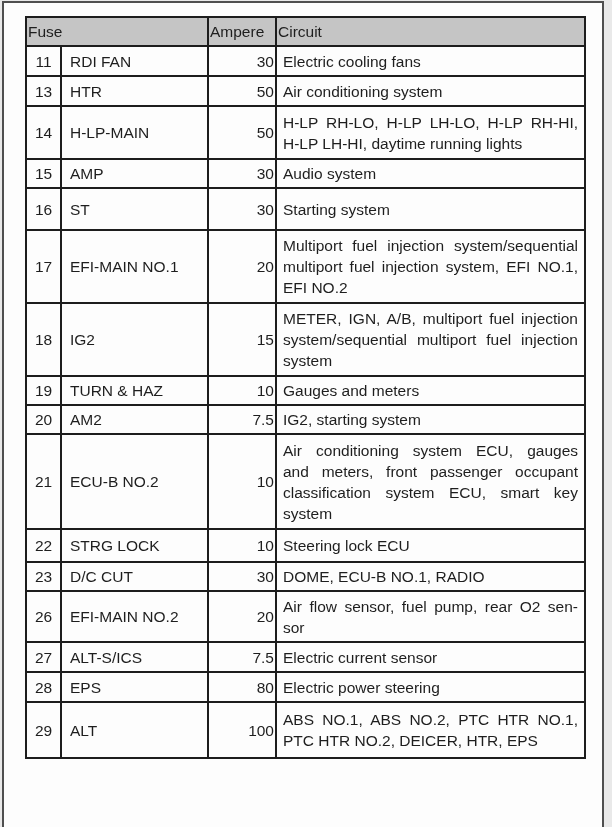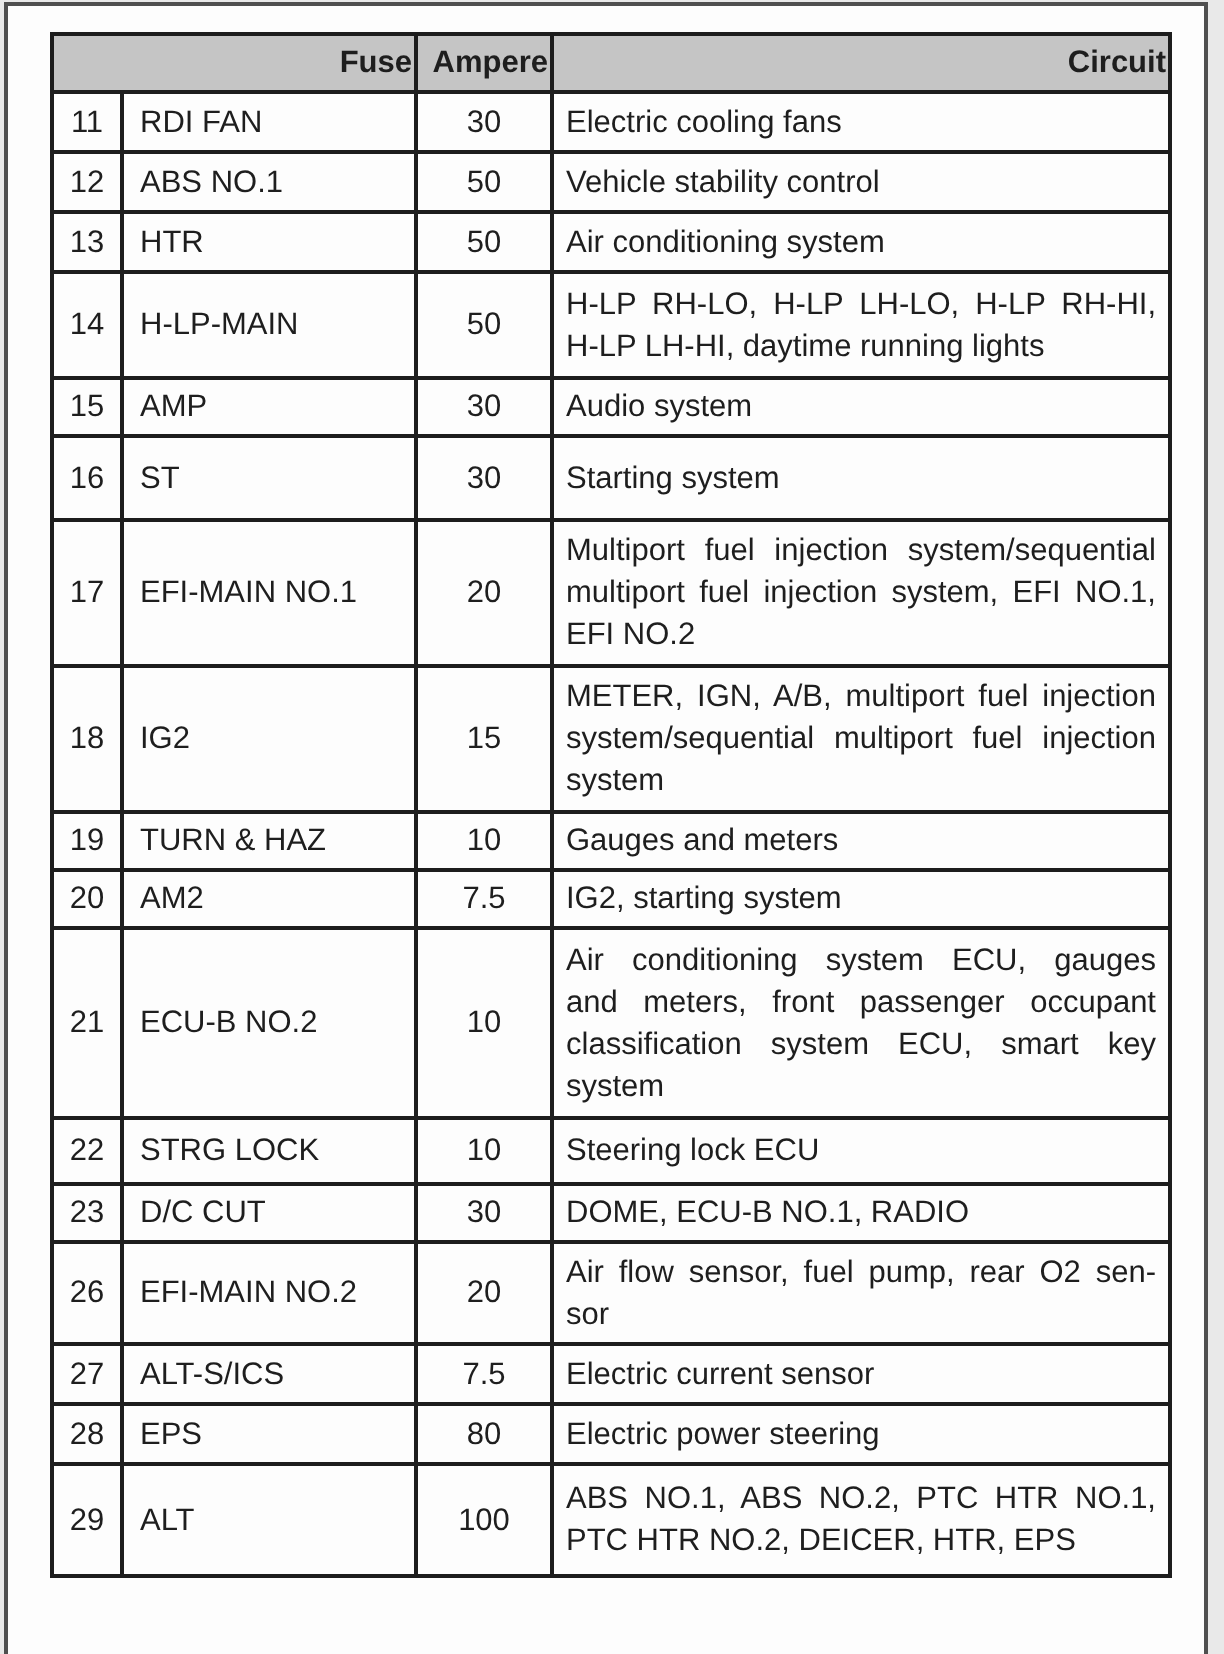--- a/index.html
+++ b/index.html
@@ -29,27 +29,27 @@
   table.fuse-table td {
     border: 2px solid var(--border, #1d1d1d);
     vertical-align: middle;
     font-size: 15.5px;
     line-height: 21px;
     overflow: hidden;
   }
   thead tr { height: 29px; }
   thead th {
     background: var(--header-bg, #c5c5c5);
-    font-weight: bold;
+    font-weight: normal;
     font-size: 16px;
-    text-align: right;
+    text-align: left;
   }
   td.no  { text-align: center; }
   td.fuse { padding-left: 8px; white-space: nowrap; }
-  td.amp { text-align: center; }
+  td.amp { text-align: right; }
   td.circ { padding: 3px 6px; }
   .cl { white-space: nowrap; }
   .cl.j { text-align: justify; text-align-last: justify; }
 </style>
 </head>
 <body>
 
 <div class="page">
   <table class="fuse-table">
     <colgroup>
@@ -68,28 +68,20 @@
     <tbody id="fuse-rows">
         <tr style="height: 30px;">
           <td class="no">11</td>
           <td class="fuse">RDI FAN</td>
           <td class="amp">30</td>
           <td class="circ">
             <div class="cl">Electric cooling fans</div>
           </td>
         </tr>
         <tr style="height: 30px;">
-          <td class="no">12</td>
-          <td class="fuse">ABS NO.1</td>
-          <td class="amp">50</td>
-          <td class="circ">
-            <div class="cl">Vehicle stability control</div>
-          </td>
-        </tr>
-        <tr style="height: 30px;">
           <td class="no">13</td>
           <td class="fuse">HTR</td>
           <td class="amp">50</td>
           <td class="circ">
             <div class="cl">Air conditioning system</div>
           </td>
         </tr>
         <tr style="height: 53px;">
           <td class="no">14</td>
           <td class="fuse">H-LP-MAIN</td>

